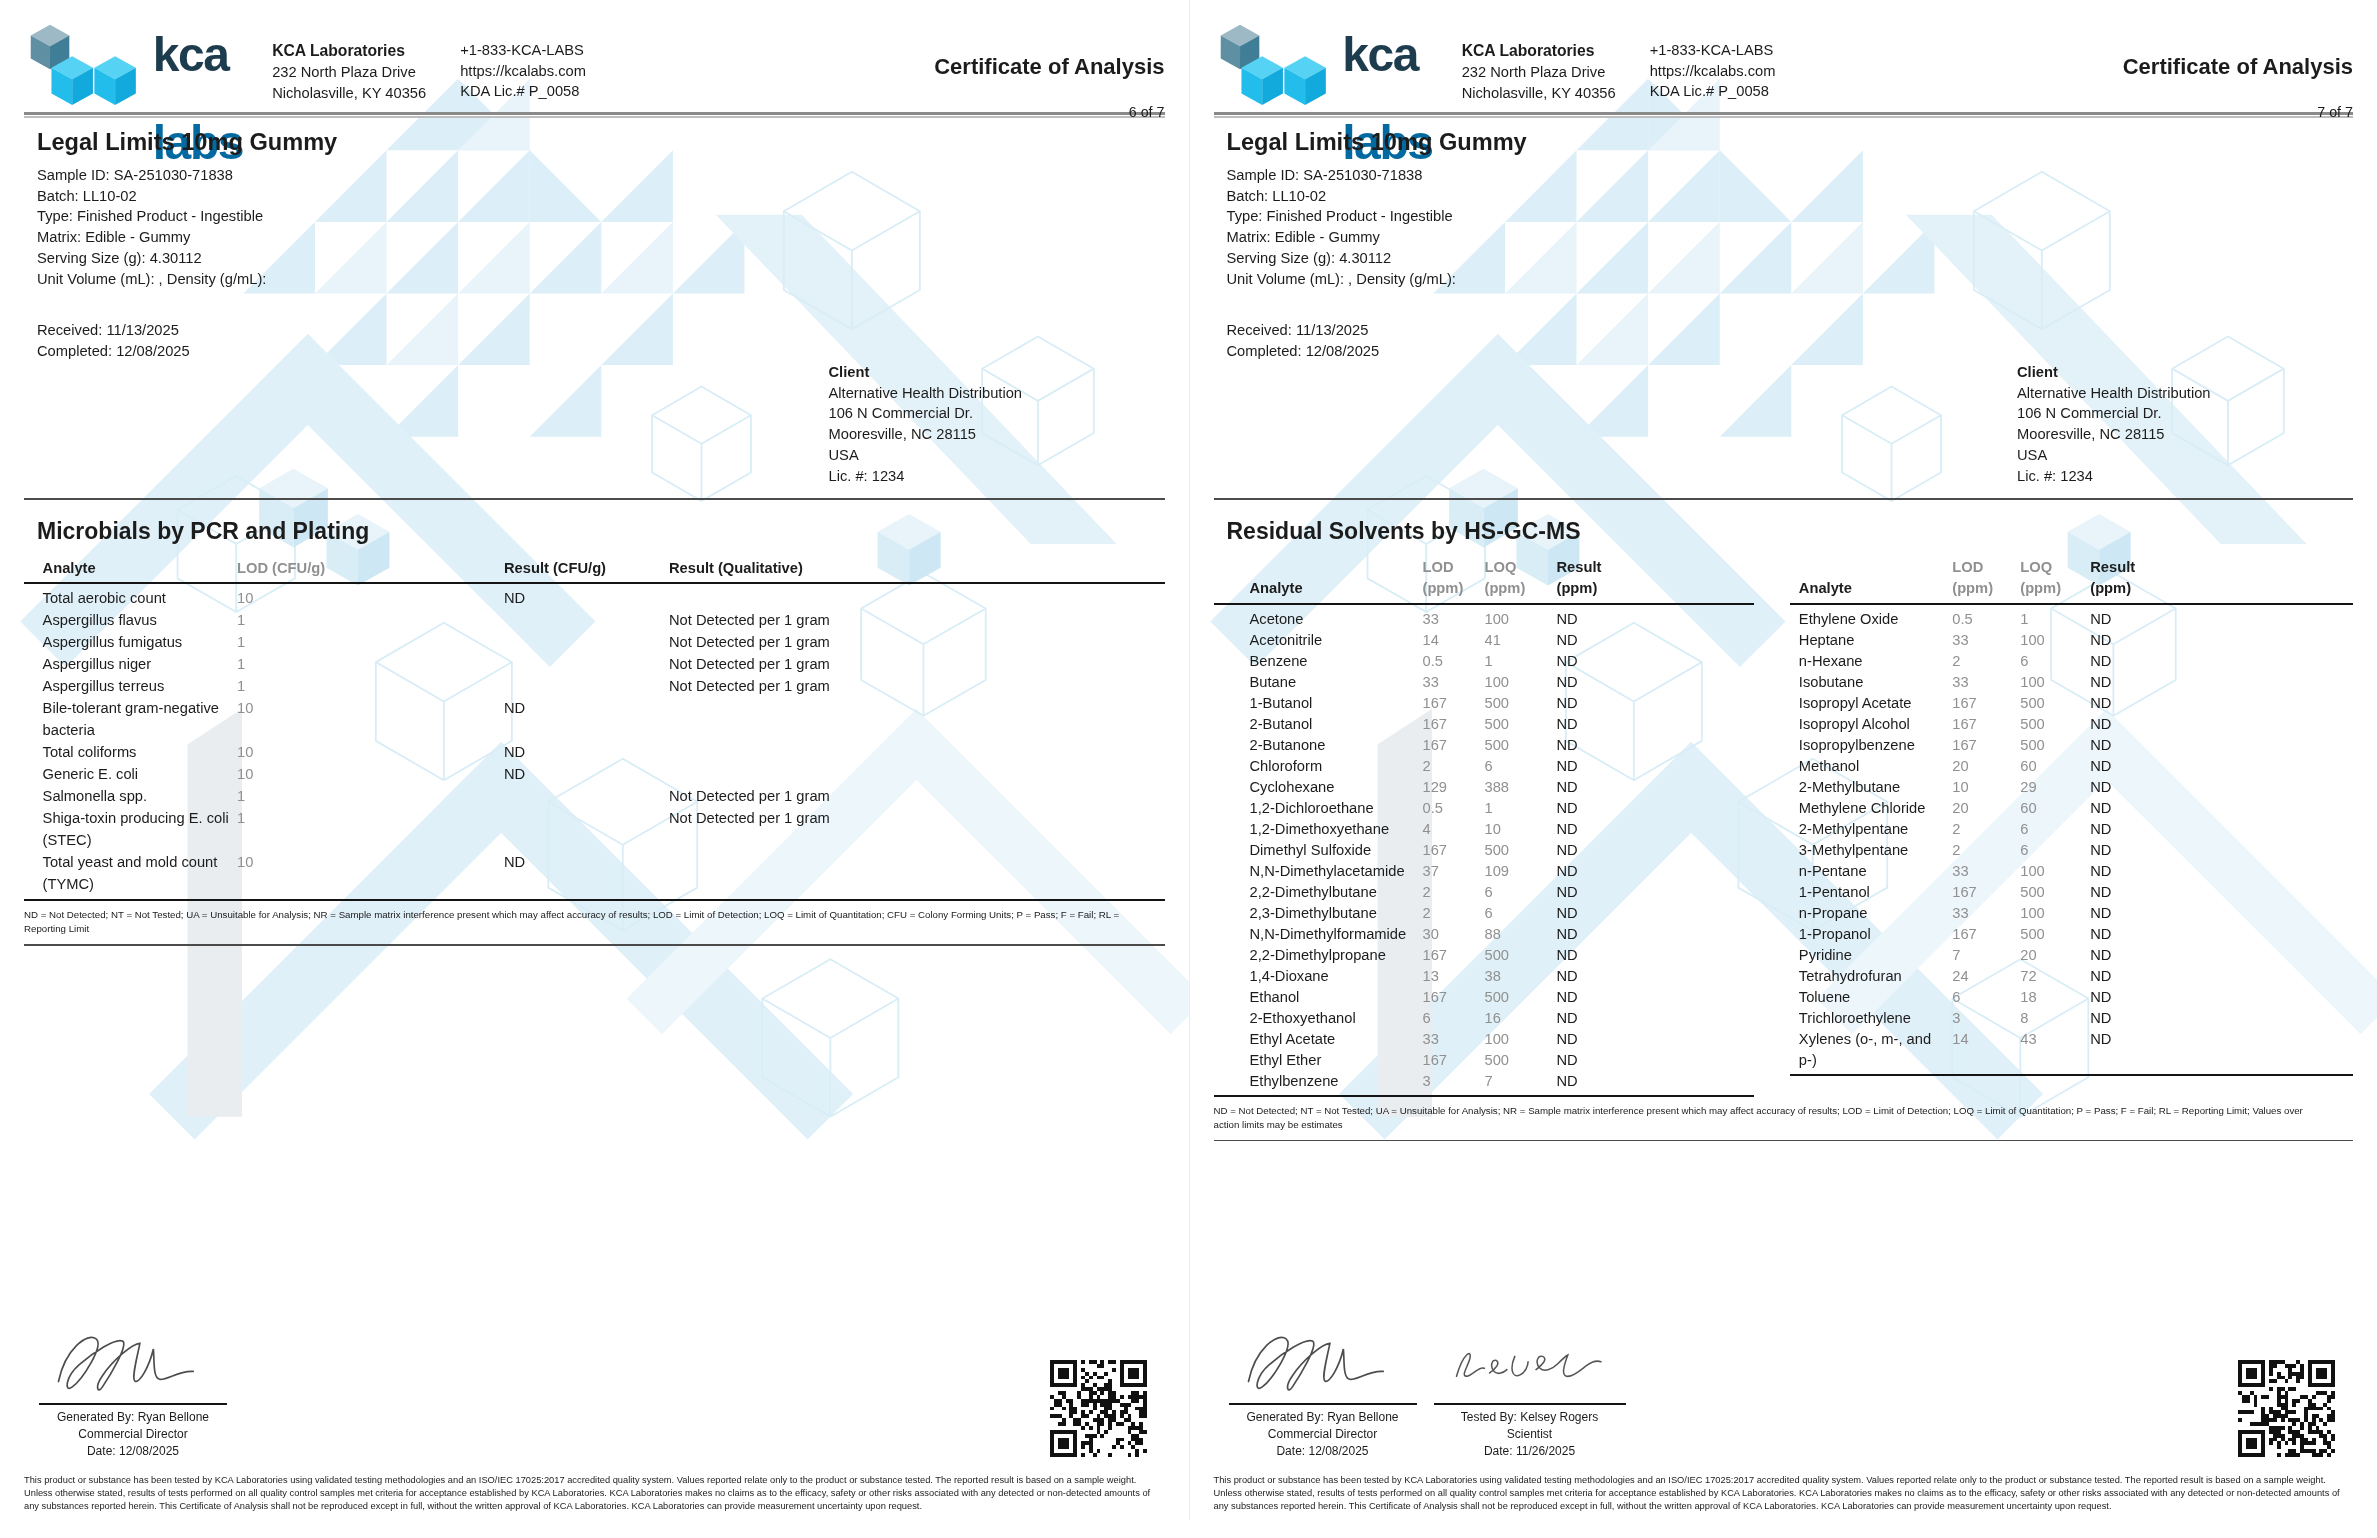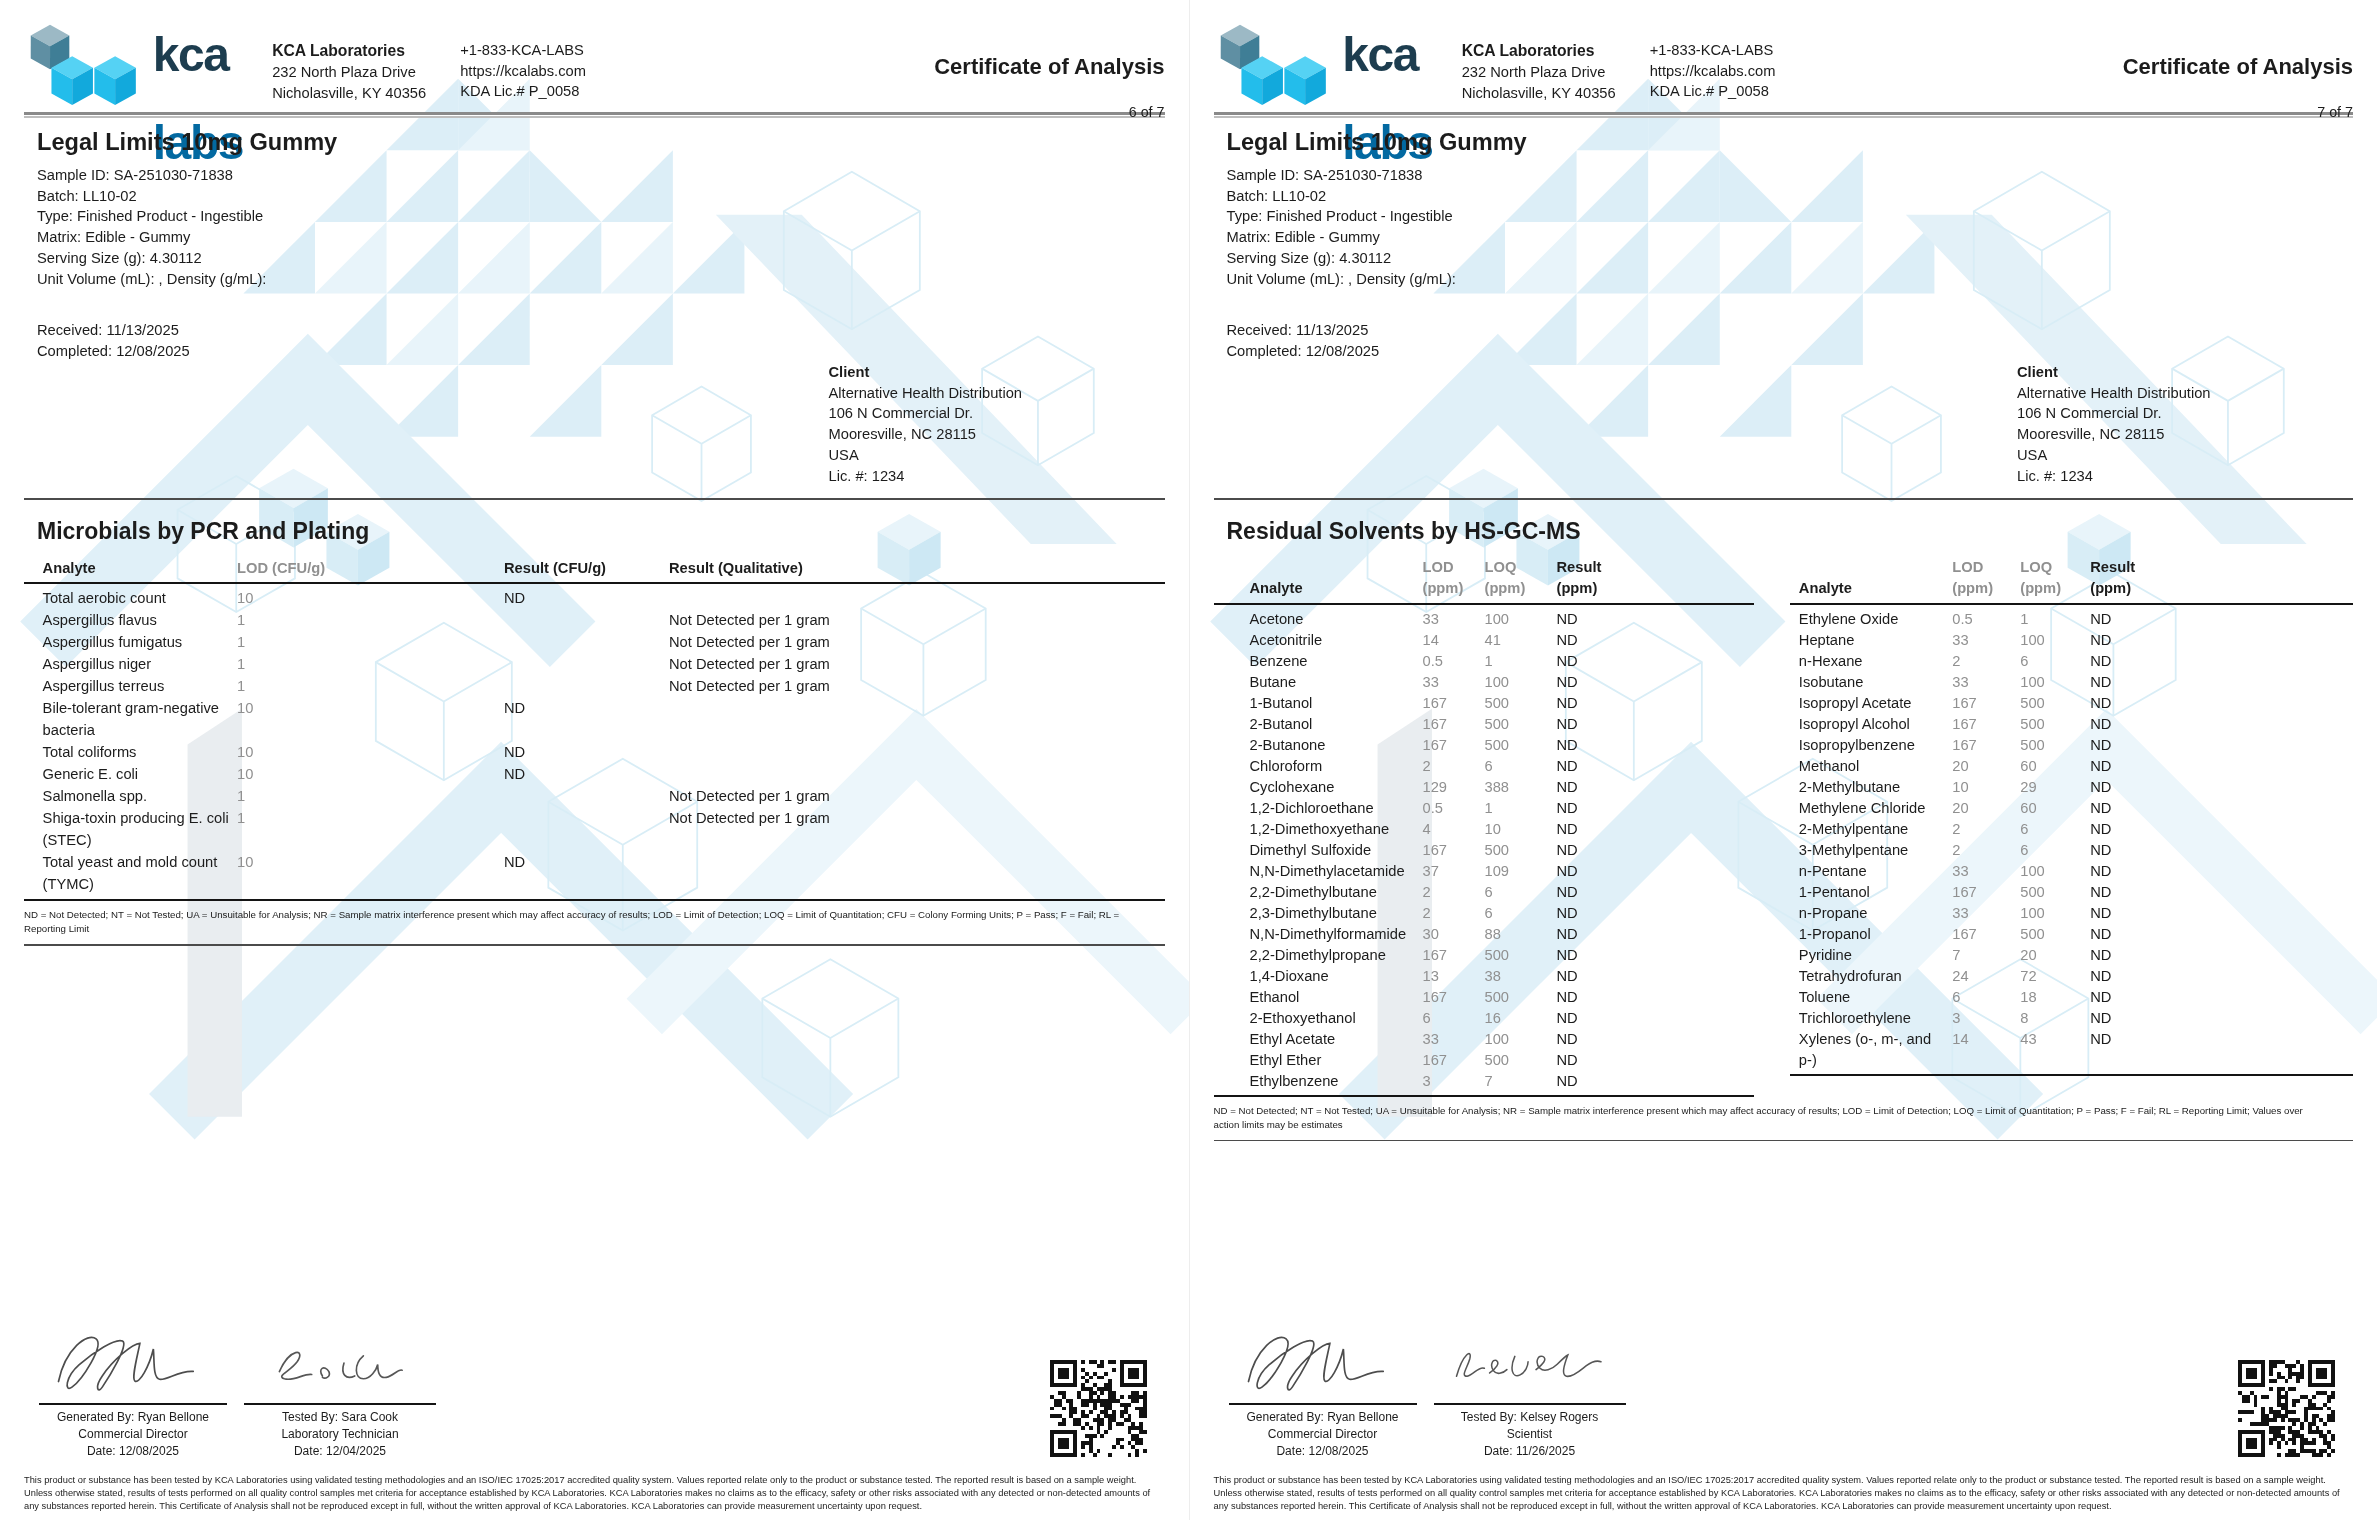--- a/index.html
+++ b/index.html
@@ -354,33 +354,20 @@
       <div class="sig-draw">
           <svg viewBox="0 0 235.797 112" width="169" height="80">
             <use href="#sig-ryan"></use>
           </svg>
         </div>
       <div class="sig-line"></div>
       <div class="sig-text">
         <div>Generated By: Ryan Bellone</div>
         <div>Commercial Director</div>
         <div>Date: 12/08/2025</div>
-      </div>
-    </div>
-    <div class="sig-block">
-      <div class="sig-draw">
-          <svg viewBox="0 0 241.188 112" width="173" height="80">
-            <use href="#sig-sara"></use>
-          </svg>
-        </div>
-      <div class="sig-line"></div>
-      <div class="sig-text">
-        <div>Tested By: Sara Cook</div>
-        <div>Laboratory Technician</div>
-        <div>Date: 12/04/2025</div>
       </div>
     </div>
   </div>
   <svg class="qr-code" viewBox="0 0 25 25">
       <rect x="0" y="0" width="1" height="1"></rect>
       <rect x="1" y="0" width="1" height="1"></rect>
       <rect x="2" y="0" width="1" height="1"></rect>
       <rect x="3" y="0" width="1" height="1"></rect>
       <rect x="4" y="0" width="1" height="1"></rect>
       <rect x="5" y="0" width="1" height="1"></rect>

